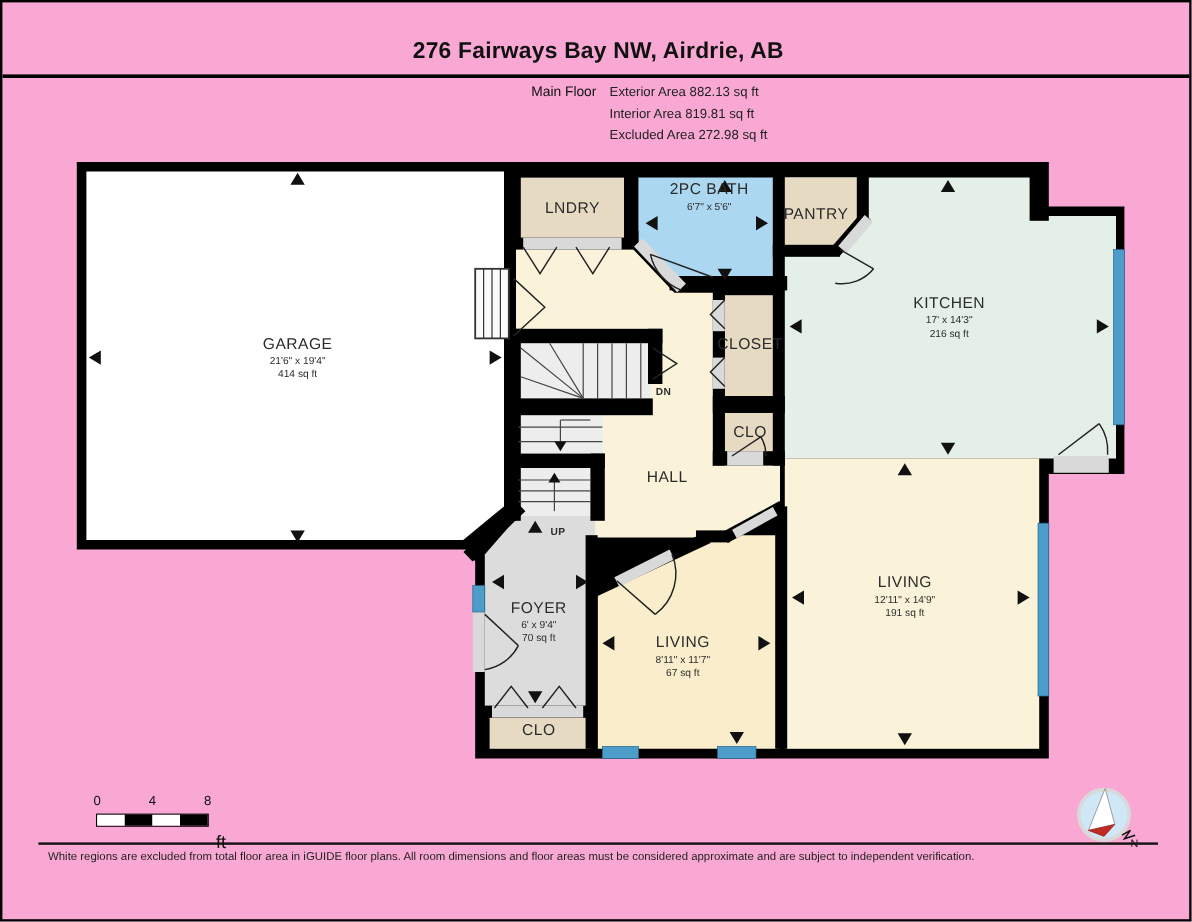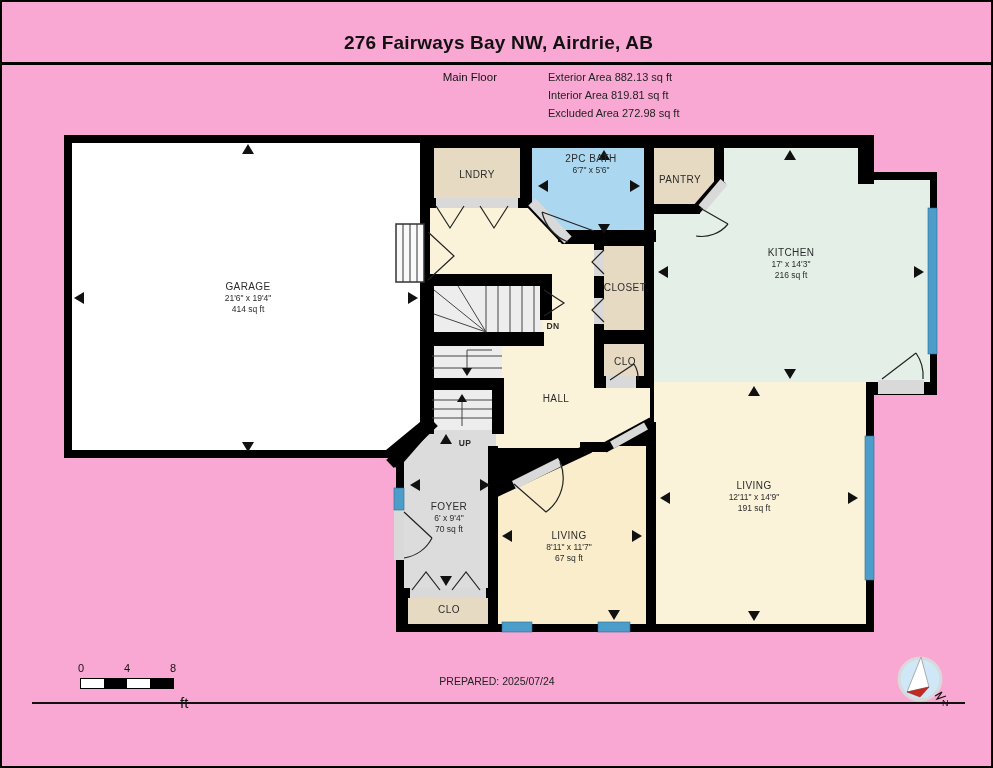--- a/index.html
+++ b/index.html
@@ -3,24 +3,24 @@
 <meta charset="utf-8">
 <style>
   html,body{margin:0;padding:0;background:#888;}
   #page{position:relative;width:993px;height:768px;background:#f9a8d4;
         border:2px solid #000;box-sizing:border-box;overflow:hidden;
         font-family:"Liberation Sans", sans-serif;color:#111;}
   .abs{position:absolute;}
   #title{top:30px;left:0;width:993px;text-align:center;font-size:19px;font-weight:bold;letter-spacing:.2px;}
   #toprule{top:60px;left:0;width:993px;height:3px;background:#000;}
   #floorlabel{top:69px;left:350px;width:145px;text-align:right;font-size:11.5px;font-weight:normal;}
-  .arealine{left:506px;font-size:11px;color:#222;margin-left:40px;}
+  .arealine{left:506px;font-size:11px;color:#222;}
   #plansvg{top:0;left:0;}
   .rlabel{position:absolute;transform:translate(-50%,-50%);text-align:center;color:#2b2b2b;line-height:1.3;white-space:nowrap;}
-  .rname{display:block;font-size:10px;letter-spacing:.4px;}
+  .rname{display:block;font-size:13px;letter-spacing:.4px;}
   .rdims,.rarea{display:block;font-size:8.5px;}
   .tinylabel{position:absolute;transform:translate(-50%,-50%);font-size:8.5px;color:#2b2b2b;letter-spacing:.3px;font-weight:bold;}
   
   #scalebar{top:660px;left:60px;width:150px;height:32px;}
   .tick{position:absolute;top:0;font-size:11px;color:#111;transform:translateX(-50%);}
   #sbar{position:absolute;top:16px;left:18px;width:92px;height:9px;border:1px solid #000;display:flex;}
   .seg{width:23px;height:100%;}
   #ftlabel{position:absolute;top:32px;left:118px;font-size:15px;}
   #prepared{top:673px;left:345px;width:300px;text-align:center;font-size:10.5px;color:#222;}
   #botrule{top:700px;left:30px;width:933px;height:2px;background:#111;}
@@ -246,16 +246,16 @@
     <span class="tick" style="left:65px">4</span>
     <span class="tick" style="left:111px">8</span>
     <span id="sbar">
       <span class="seg" style="background:#fff"></span>
         <span class="seg" style="background:#000"></span>
       <span class="seg" style="background:#fff"></span>
         <span class="seg" style="background:#000"></span>
     </span>
     <span id="ftlabel">ft</span>
   </div>
-  <div class="abs" id="prepared">PREPARED: 2025/07/24</div>
   <div class="abs" id="botrule"></div>
+  <div class="abs" id="disclaimer">White regions are excluded from total floor area in iGUIDE floor plans. All room dimensions and floor areas must be considered approximate and are subject to independent verification.</div>
 
 </div>
 
 </body></html>

